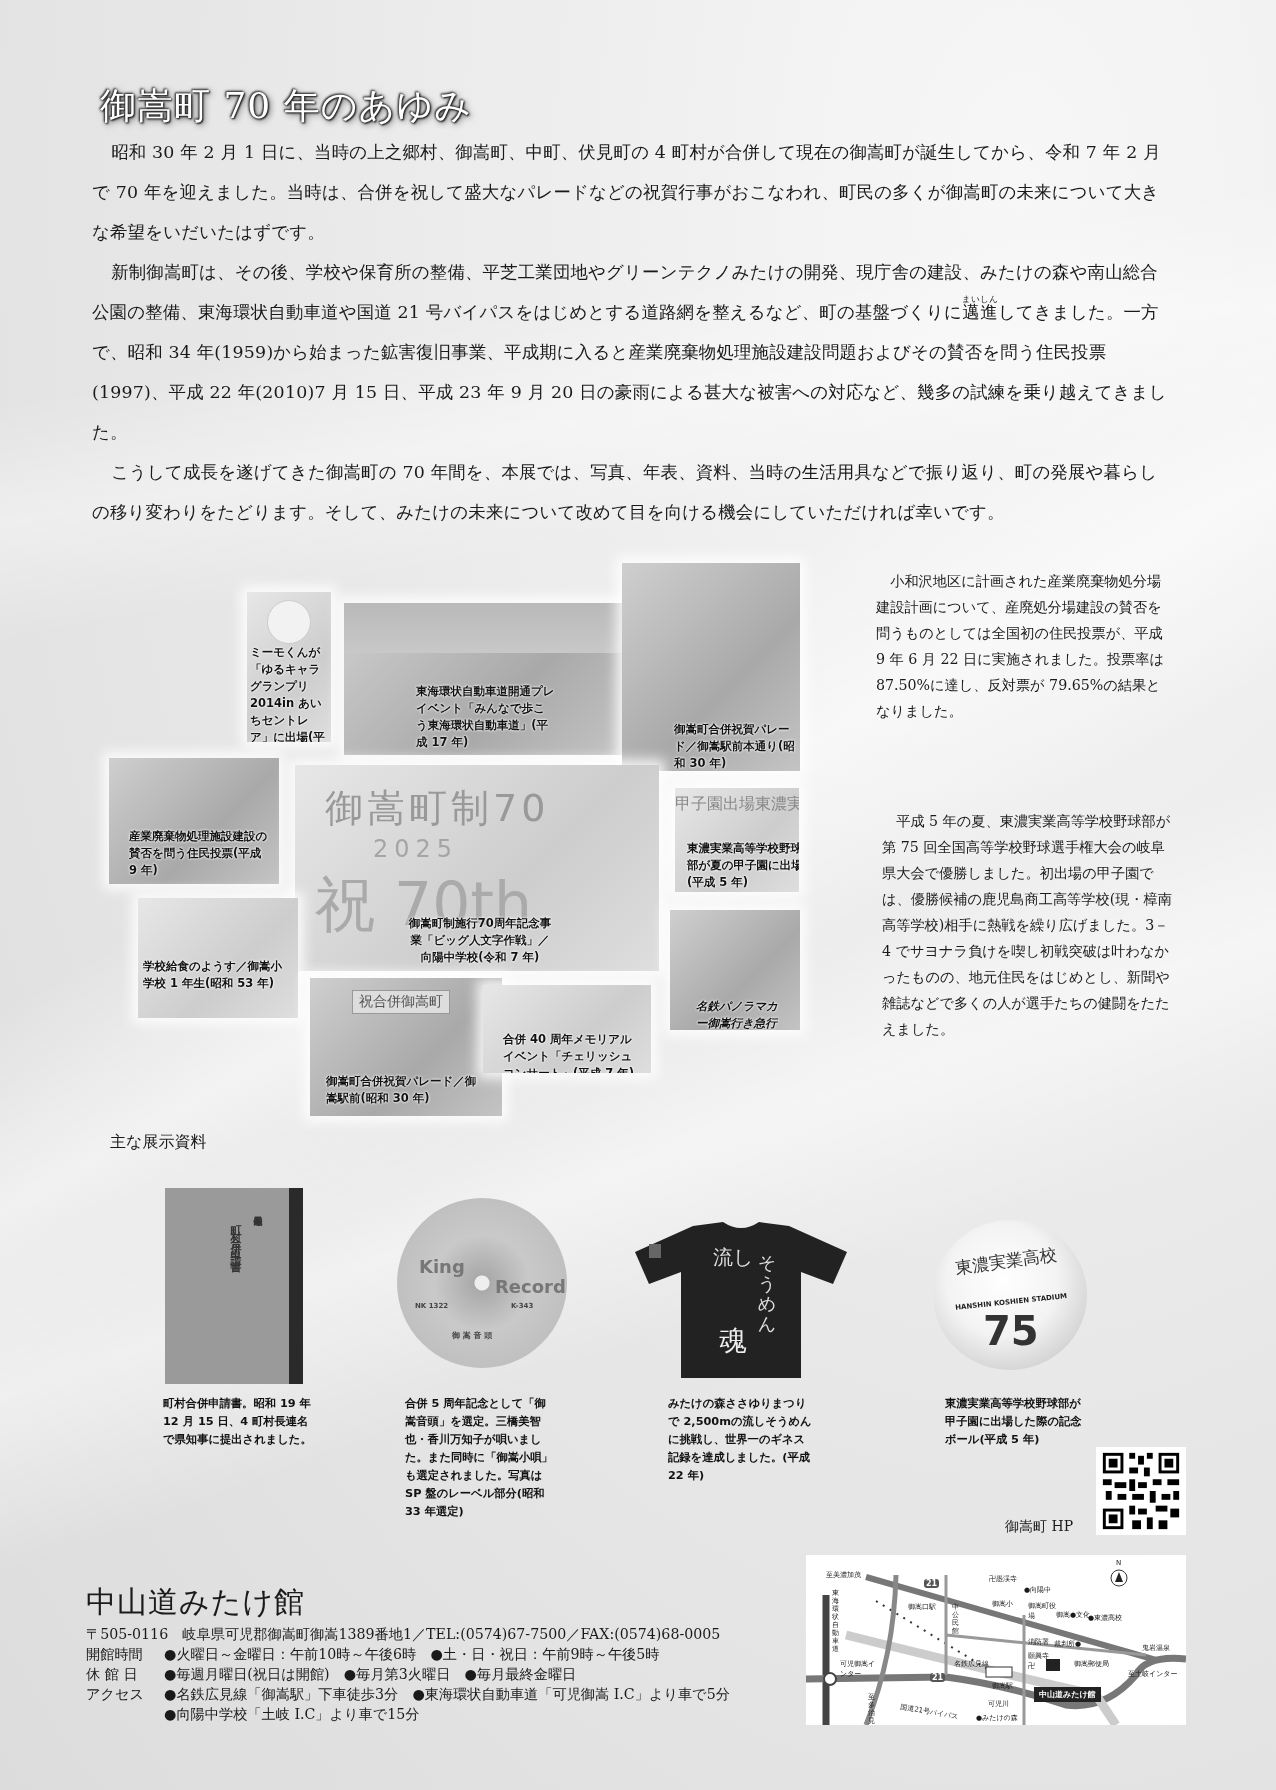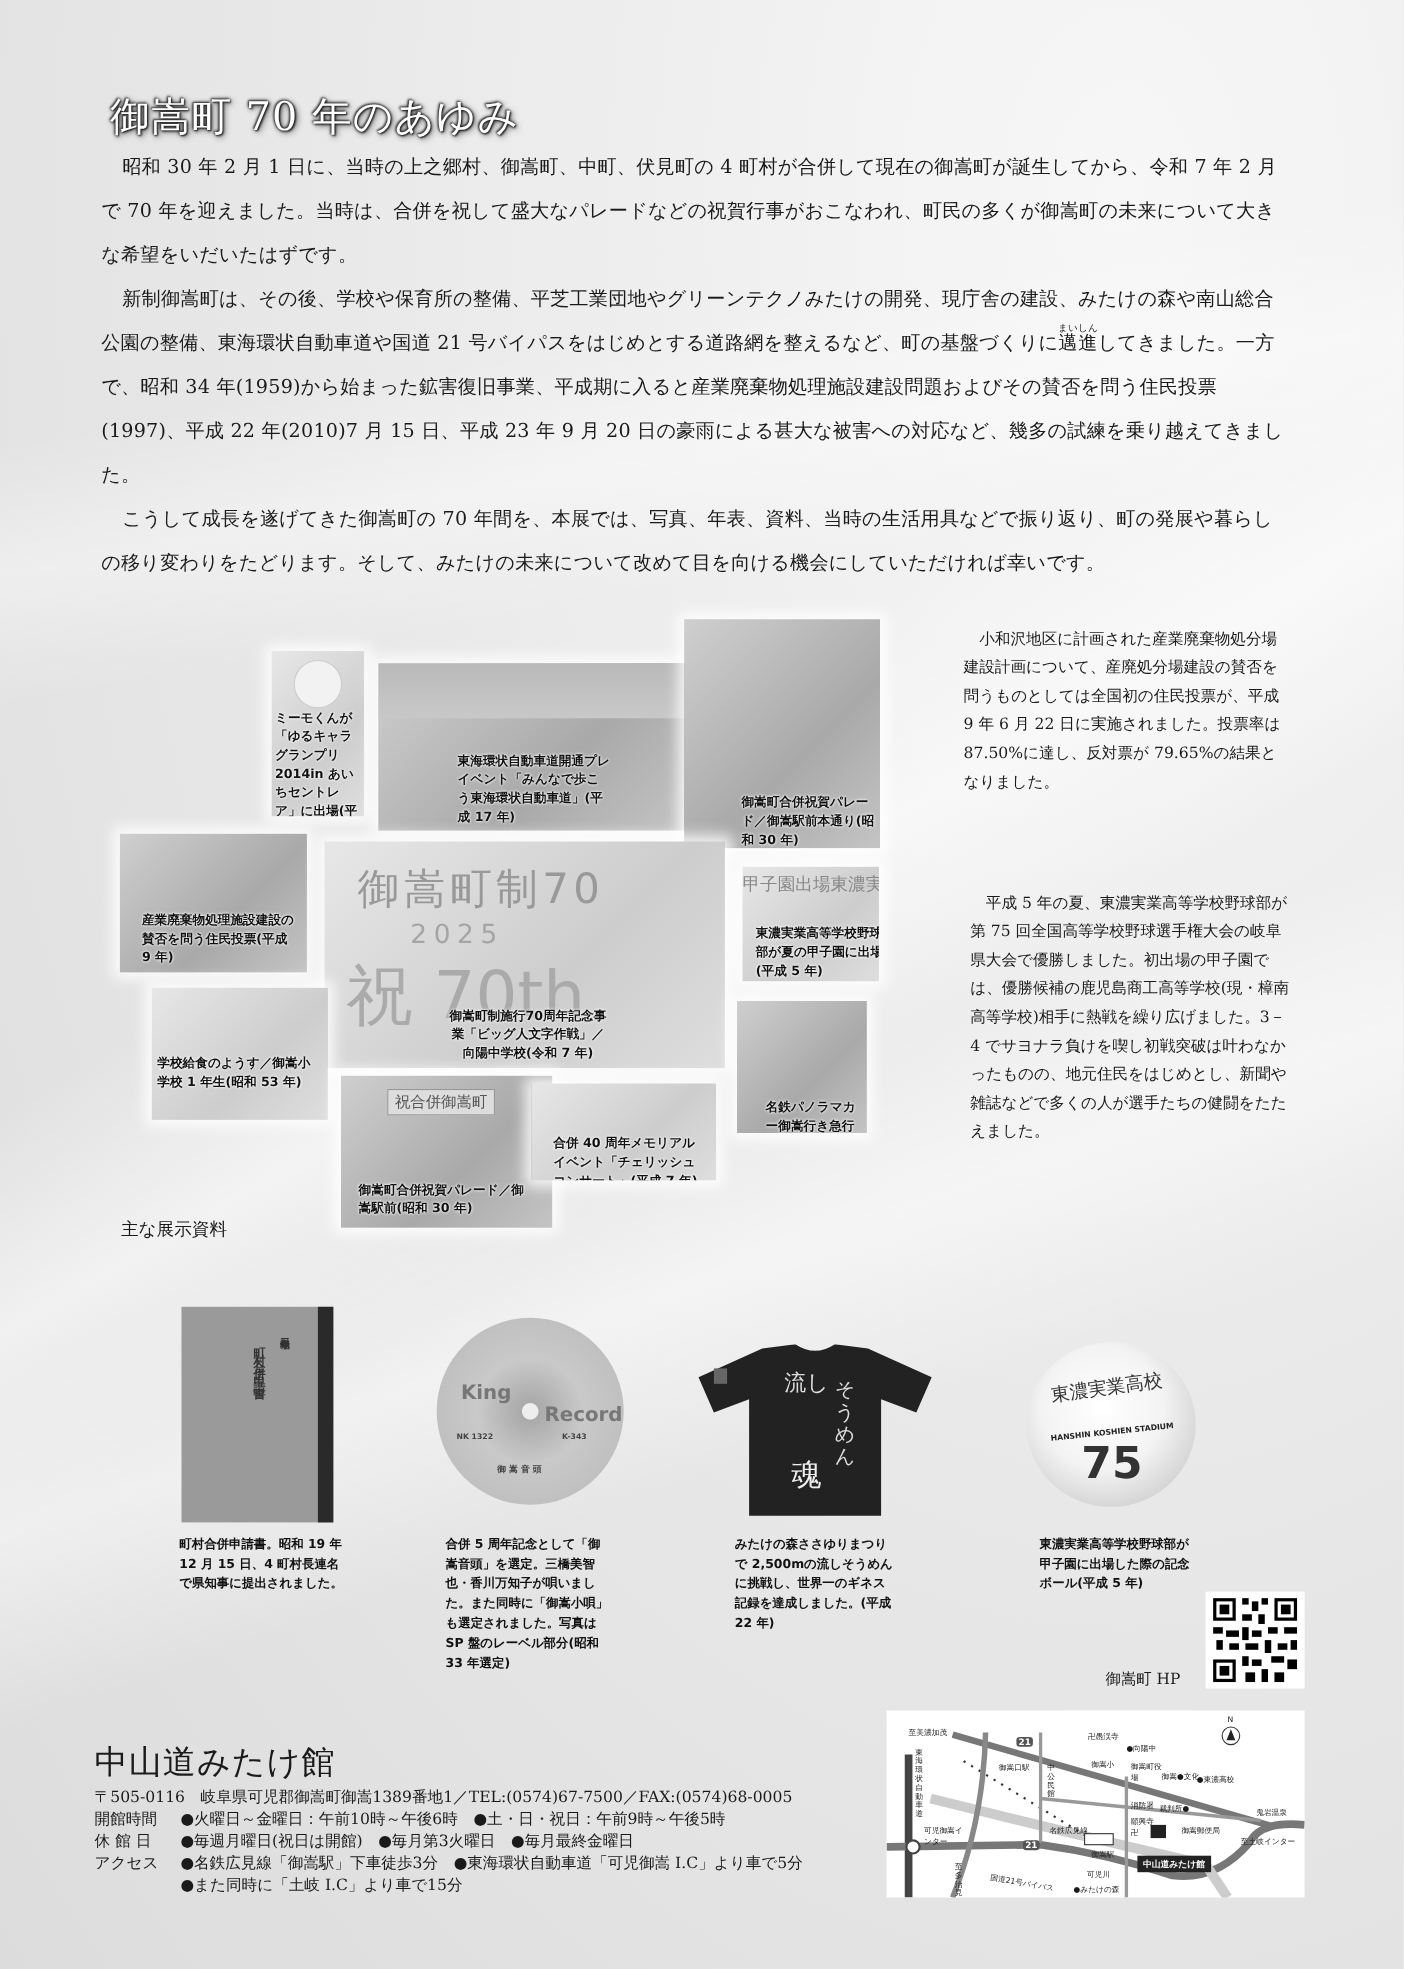--- a/index.html
+++ b/index.html
@@ -18,21 +18,21 @@
   .intro{left:92px;top:132px;width:1082px;font-size:17.4px;line-height:40px;}
   .intro p{margin:0;text-indent:1.1em;letter-spacing:.2px;}
   .photo{position:absolute;background:linear-gradient(135deg,#cfcfcf,#a9a9a9 60%,#c4c4c4);
     box-shadow:0 0 12px 6px rgba(255,255,255,.85);overflow:hidden;}
   .photo.light{background:linear-gradient(135deg,#e7e7e7,#cdcdcd 60%,#dedede);}
   .cap{position:absolute;font-family:"DejaVu Sans","Liberation Sans",sans-serif;font-size:11.5px;
     line-height:17px;font-weight:bold;color:#111;
     text-shadow:0 0 2px #fff,0 0 3px #fff;}
   .side h3{margin:0;font-weight:normal;font-size:16px;line-height:24px;}
   .side p{margin:0;font-size:14.2px;line-height:26px;text-indent:1em;}
-  .sectionlabel{left:110px;top:1108px;font-size:16px;}
+  .sectionlabel{left:110px;top:1132px;font-size:16px;}
   .exhibit-cap{position:absolute;font-family:"DejaVu Sans","Liberation Sans",sans-serif;
     font-size:11.3px;line-height:18px;font-weight:bold;color:#111;}
   .doc{left:165px;top:1188px;width:138px;height:196px;background:#9a9a9a;}
   .doc .spine{position:absolute;right:0;top:0;width:14px;height:100%;background:#2a2a2a;}
   .doc .vtext{position:absolute;writing-mode:vertical-rl;font-size:9px;color:#333;}
   .record{left:397px;top:1198px;width:170px;height:170px;border-radius:50%;
     background:radial-gradient(circle,#eee 0 7px,#aaa 8px,#c9c9c9 40%,#bdbdbd 80%,#e8e8e8 84%,#bbb 100%);}
   .record .lbl{position:absolute;font-family:"DejaVu Sans",sans-serif;font-weight:bold;color:#777;}
   .shirt{left:633px;top:1222px;width:216px;height:158px;}
   .ball{left:933px;top:1220px;width:154px;height:150px;border-radius:50%;
@@ -85,21 +85,21 @@
 
 <div class="photo light" style="left:675px;top:788px;width:124px;height:104px;">
   <div style="position:absolute;left:0;top:6px;font-size:16px;color:#888;white-space:nowrap;">甲子園出場東濃実業高校</div>
   <div class="cap" style="left:12px;top:52px;width:120px;">東濃実業高等学校野球部が夏の甲子園に出場(平成 5 年)</div>
 </div>
 
 <div class="photo light" style="left:138px;top:898px;width:160px;height:120px;">
   <div class="cap" style="left:5px;top:60px;width:150px;">学校給食のようす／御嵩小学校 1 年生(昭和 53 年)</div>
 </div>
 
-<div class="photo" style="left:670px;top:910px;width:118px;height:120px;">
+<div class="photo" style="left:670px;top:910px;width:130px;height:120px;font-style:italic;">
   <div class="cap" style="left:26px;top:88px;width:92px;">名鉄パノラマカー御嵩行き急行</div>
 </div>
 
 <div class="photo" style="left:310px;top:978px;width:192px;height:138px;">
   <div style="position:absolute;left:42px;top:12px;padding:2px 6px;background:#ddd;border:1px solid #999;font-size:14px;color:#555;">祝合併御嵩町</div>
   <div class="cap" style="left:16px;top:95px;width:160px;">御嵩町合併祝賀パレード／御嵩駅前(昭和 30 年)</div>
 </div>
 
 <div class="photo light" style="left:483px;top:985px;width:168px;height:88px;">
   <div class="cap" style="left:20px;top:46px;width:140px;">合併 40 周年メモリアルイベント「チェリッシュ コンサート」(平成 7 年)</div>
@@ -201,21 +201,21 @@
   <div class="row">
       <span class="k">休 館 日</span>
       <span>●毎週月曜日(祝日は開館)　●毎月第3火曜日　●毎月最終金曜日</span>
     </div>
   <div class="row">
       <span class="k">アクセス</span>
       <span>●名鉄広見線「御嵩駅」下車徒歩3分　●東海環状自動車道「可児御嵩 I.C」より車で5分</span>
     </div>
   <div class="row">
       <span class="k"></span>
-      <span>●また同時に「土岐 I.C」より車で15分</span>
+      <span>●向陽中学校「土岐 I.C」より車で15分</span>
     </div>
 </div>
 
 <div class="abs map">
   <svg width="380" height="170" viewBox="0 0 380 170">
     <path d="M60 22 L350 105" stroke="#777" stroke-width="6" fill="none"></path>
     <path d="M20 40 L20 170" stroke="#444" stroke-width="7" fill="none"></path>
     <path d="M0 124 L140 122 Q200 130 260 150 Q300 155 330 120 Q340 100 380 104" stroke="#777" stroke-width="7" fill="none"></path>
     <path d="M40 80 Q160 110 290 140 L310 170" stroke="#ccc" stroke-width="9" fill="none"></path>
     <path d="M70 46 L188 118" stroke="#333" stroke-width="2" stroke-dasharray="2 6" fill="none"></path>

